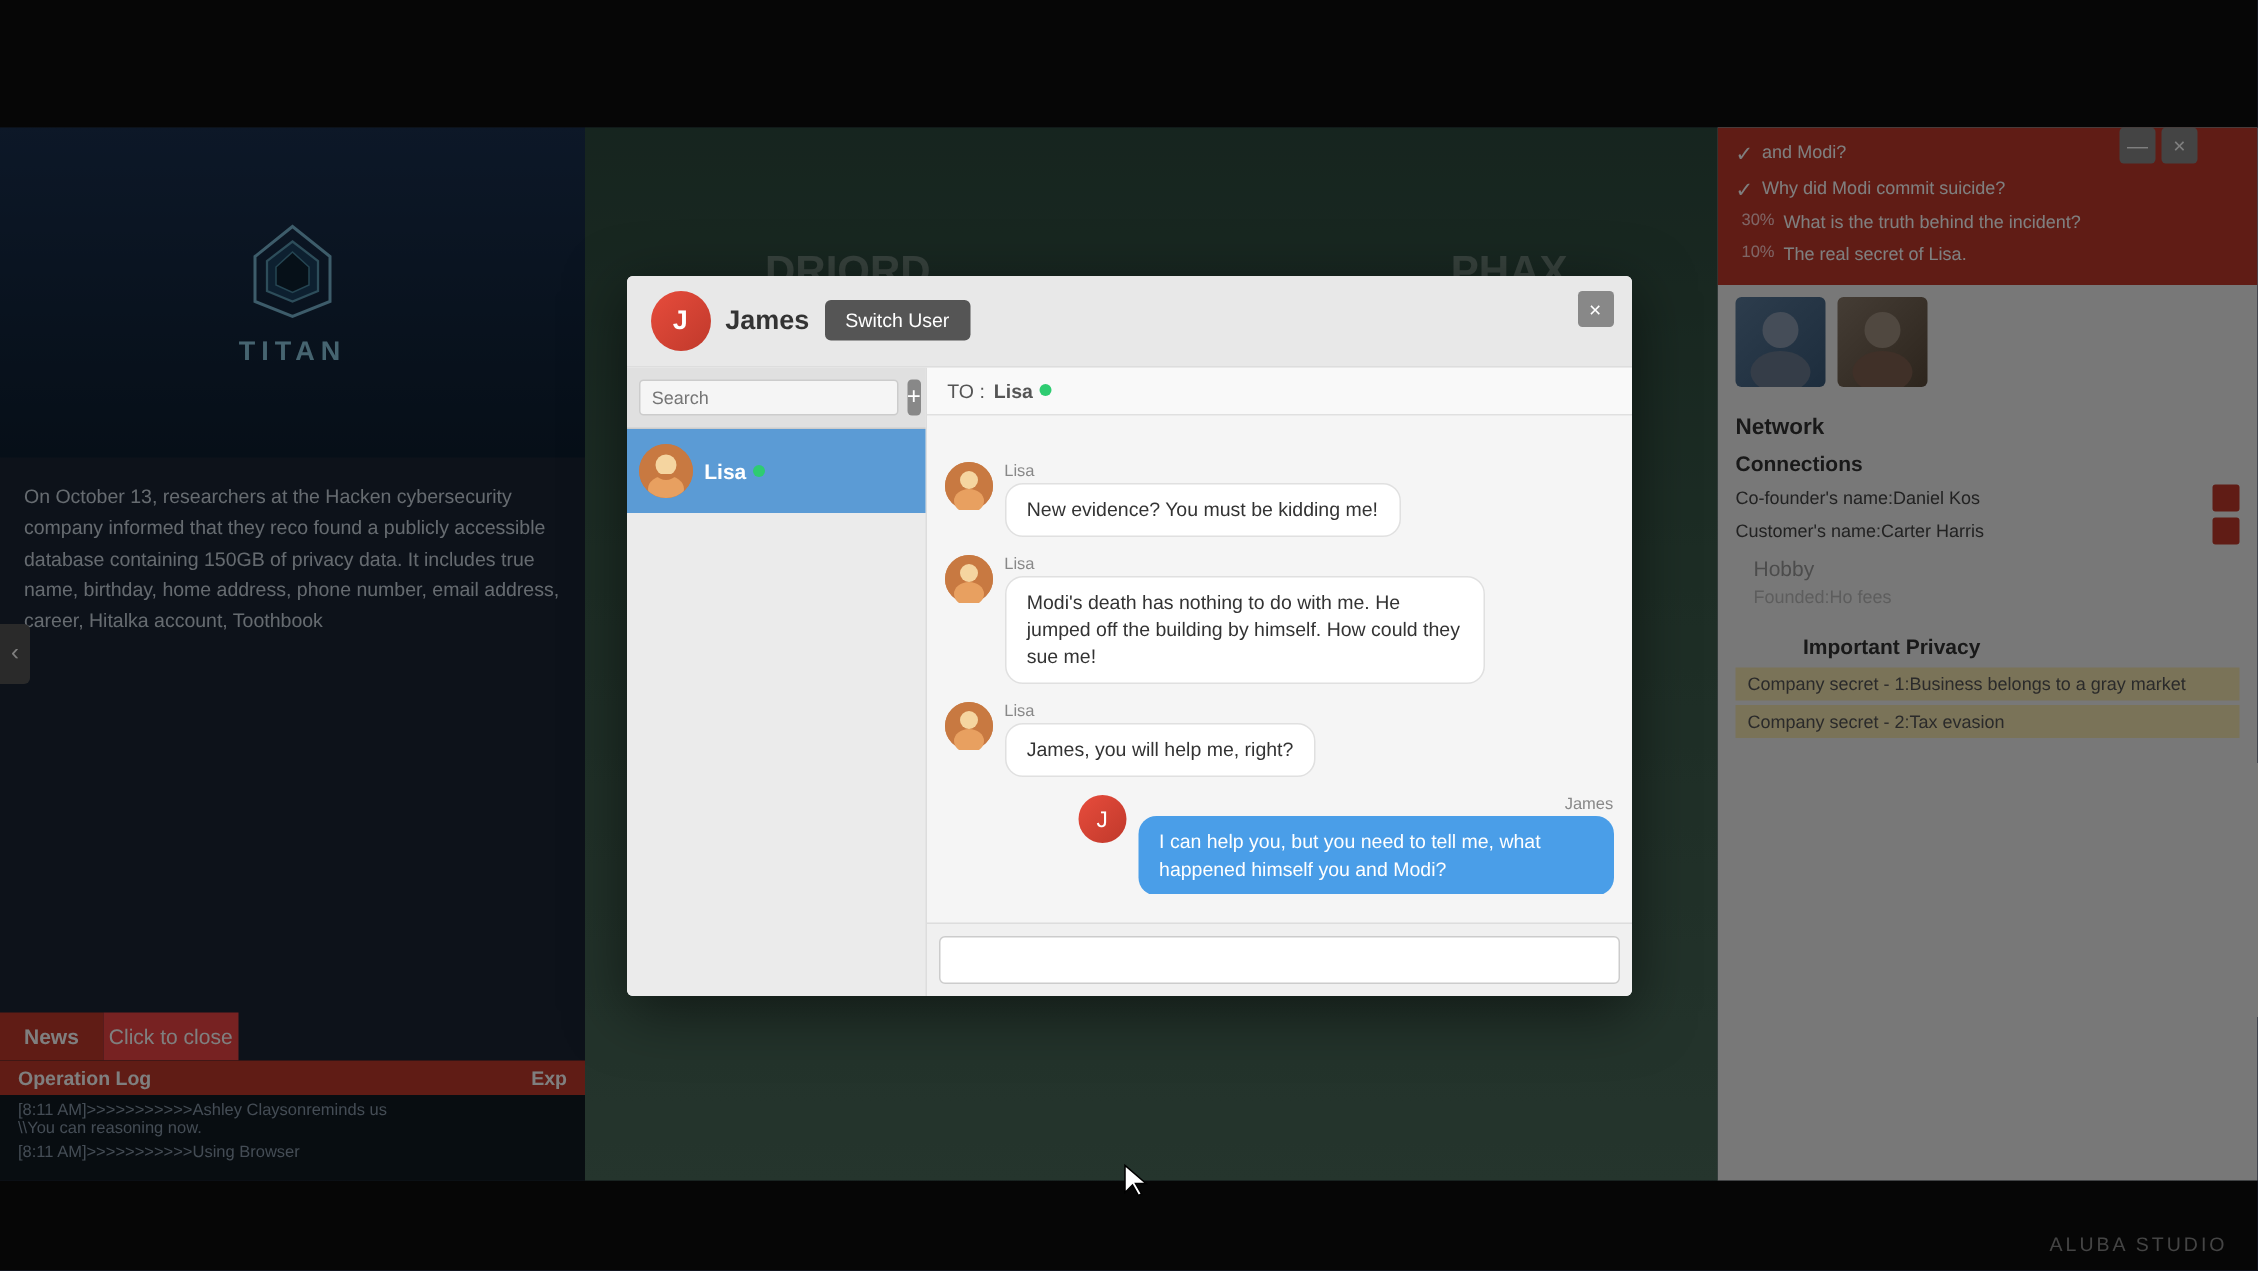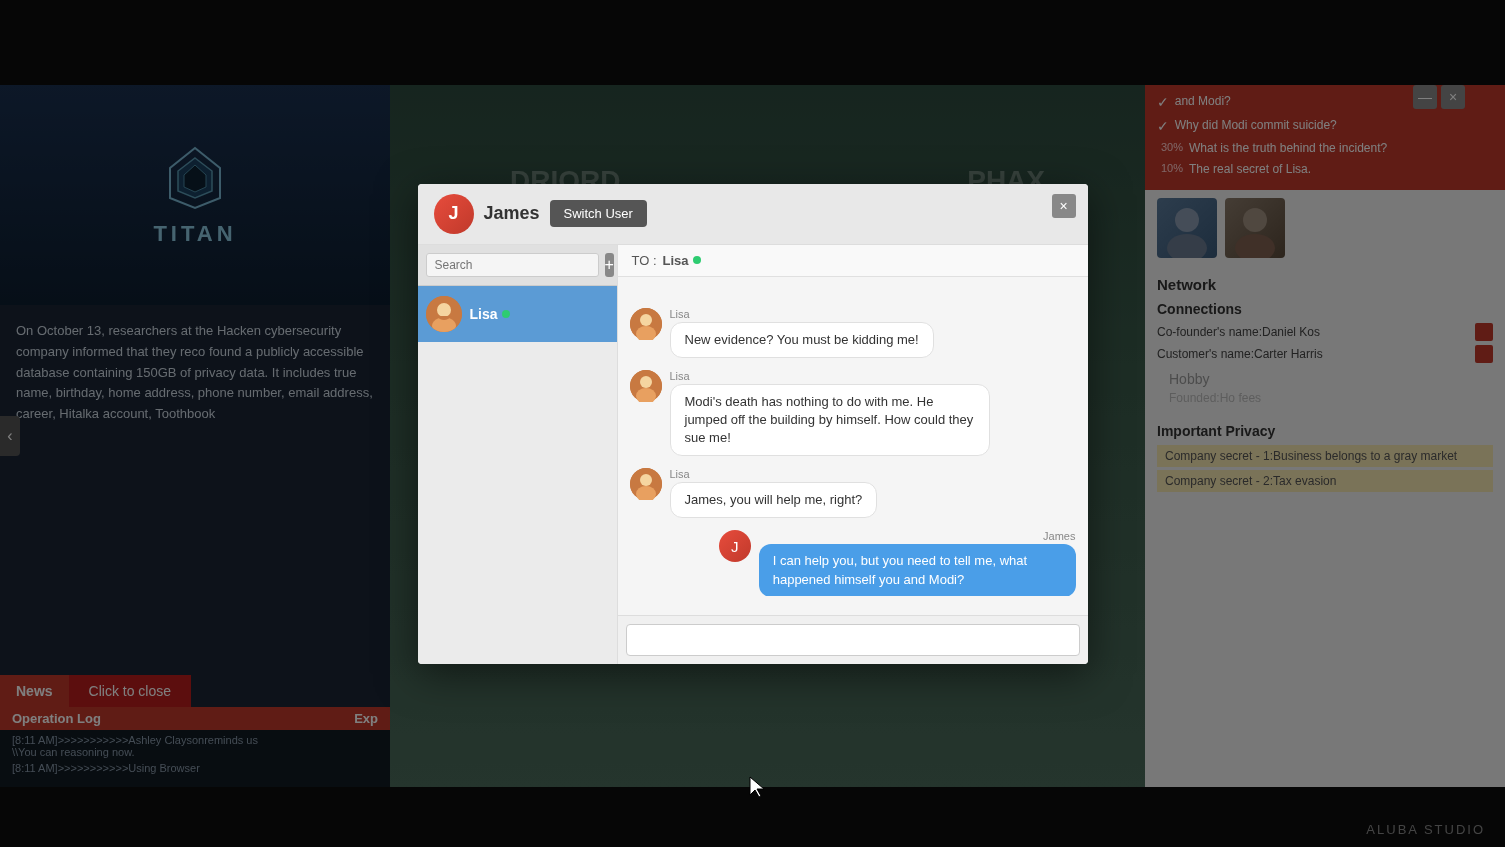--- a/index.html
+++ b/index.html
@@ -62,21 +62,21 @@
     }
 
     .titan-logo-icon {
       width: 70px;
       height: 70px;
       position: relative;
       margin-bottom: 8px;
     }
 
     .titan-logo-text {
-      font-size: 22px;
+      font-size: 18px;
       font-weight: bold;
       letter-spacing: 4px;
       color: #8cc8e0;
       text-align: center;
     }
 
     .news-body {
       padding: 16px;
       color: #ccd6e0;
       font-size: 13px;
@@ -94,23 +94,23 @@
 
     .news-badge {
       background: #c0392b;
       color: #fff;
       padding: 8px 16px;
       font-size: 14px;
       font-weight: bold;
     }
 
     .news-close {
-      background: #b91c1c;
-      color: #fff;
-      padding: 8px 20px;
+      background: #ef4444;
+      color: #fff;
+      padding: 8px 4px;
       font-size: 14px;
       cursor: pointer;
     }
 
     .operation-log {
       position: absolute;
       bottom: 0;
       left: 0;
       right: 0;
       height: 80px;
@@ -219,20 +219,21 @@
 
     .privacy-section {
       padding: 8px 12px;
     }
 
     .privacy-title {
       font-size: 14px;
       font-weight: bold;
       color: #333;
       margin-bottom: 6px;
+      margin-left: 45px;
     }
 
     .privacy-item {
       background: #f5e6b0;
       padding: 4px 8px;
       font-size: 12px;
       color: #555;
       margin-bottom: 3px;
     }
 

